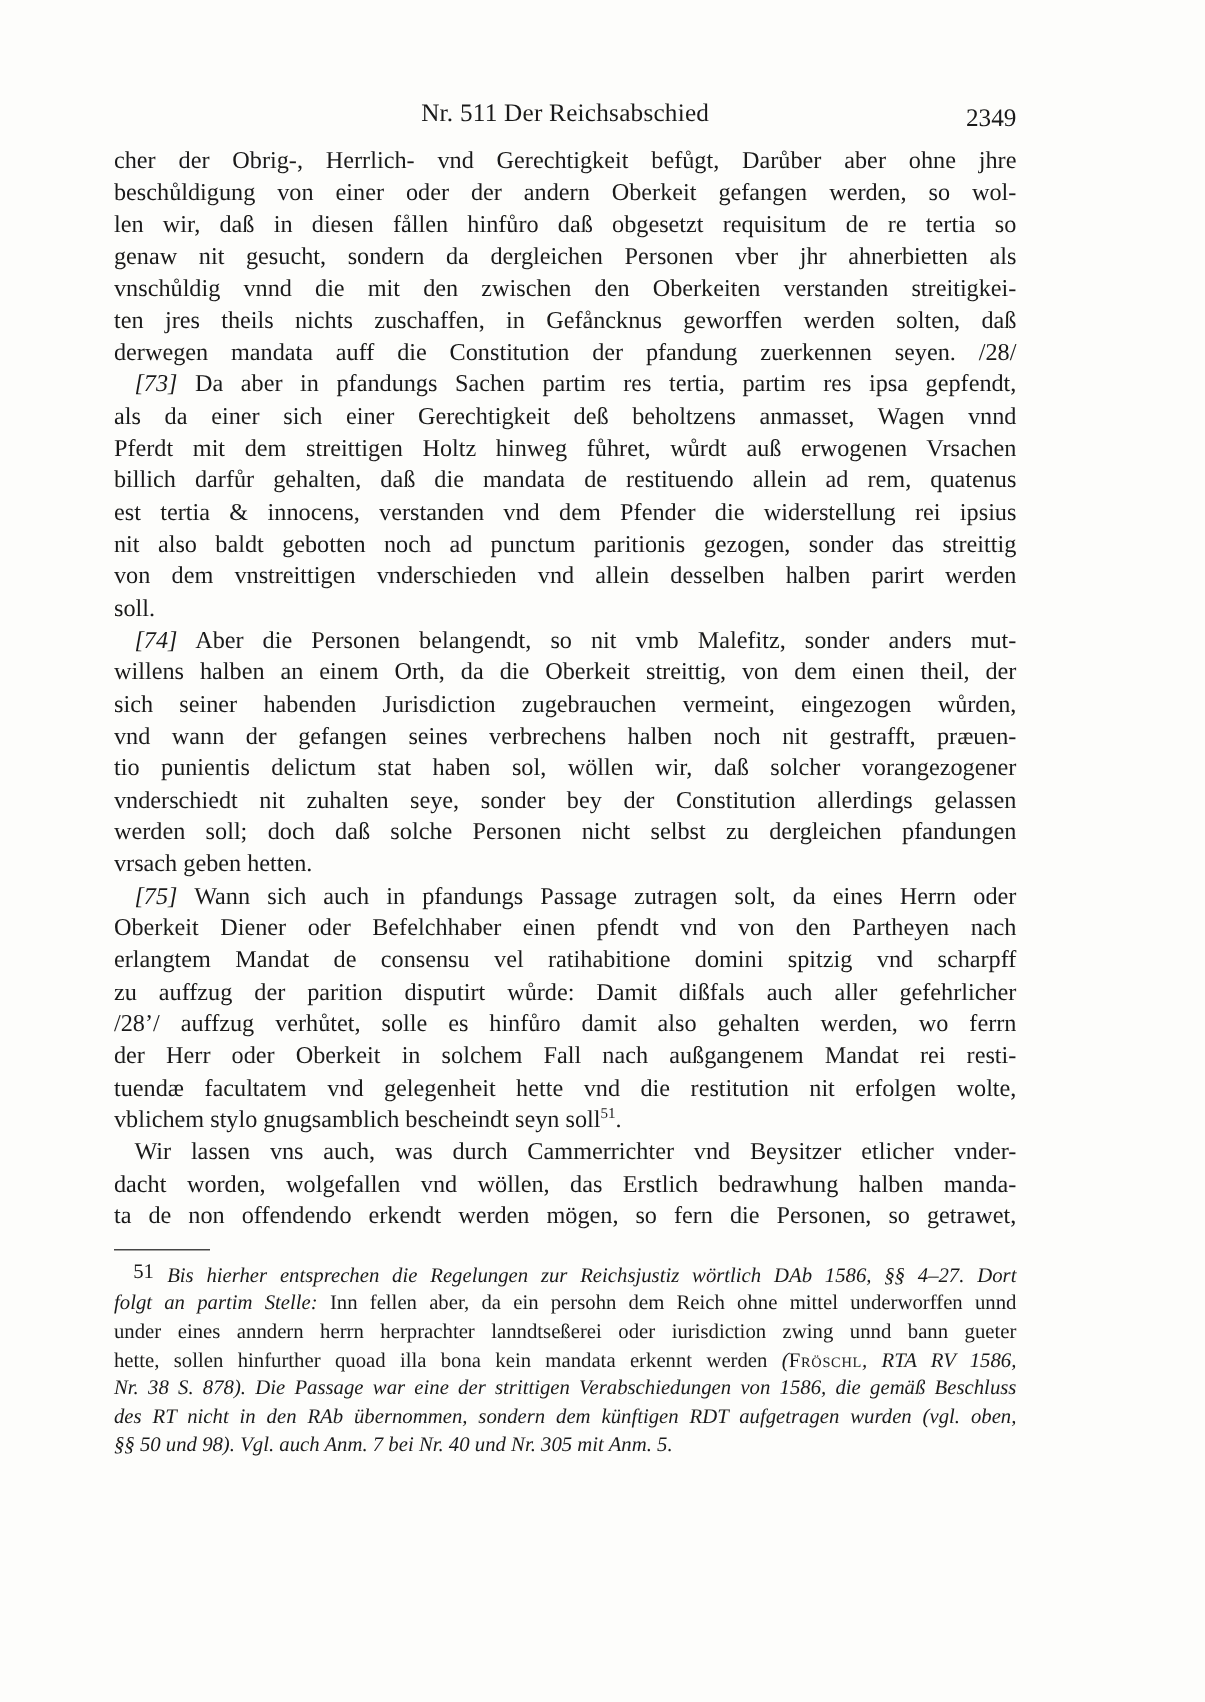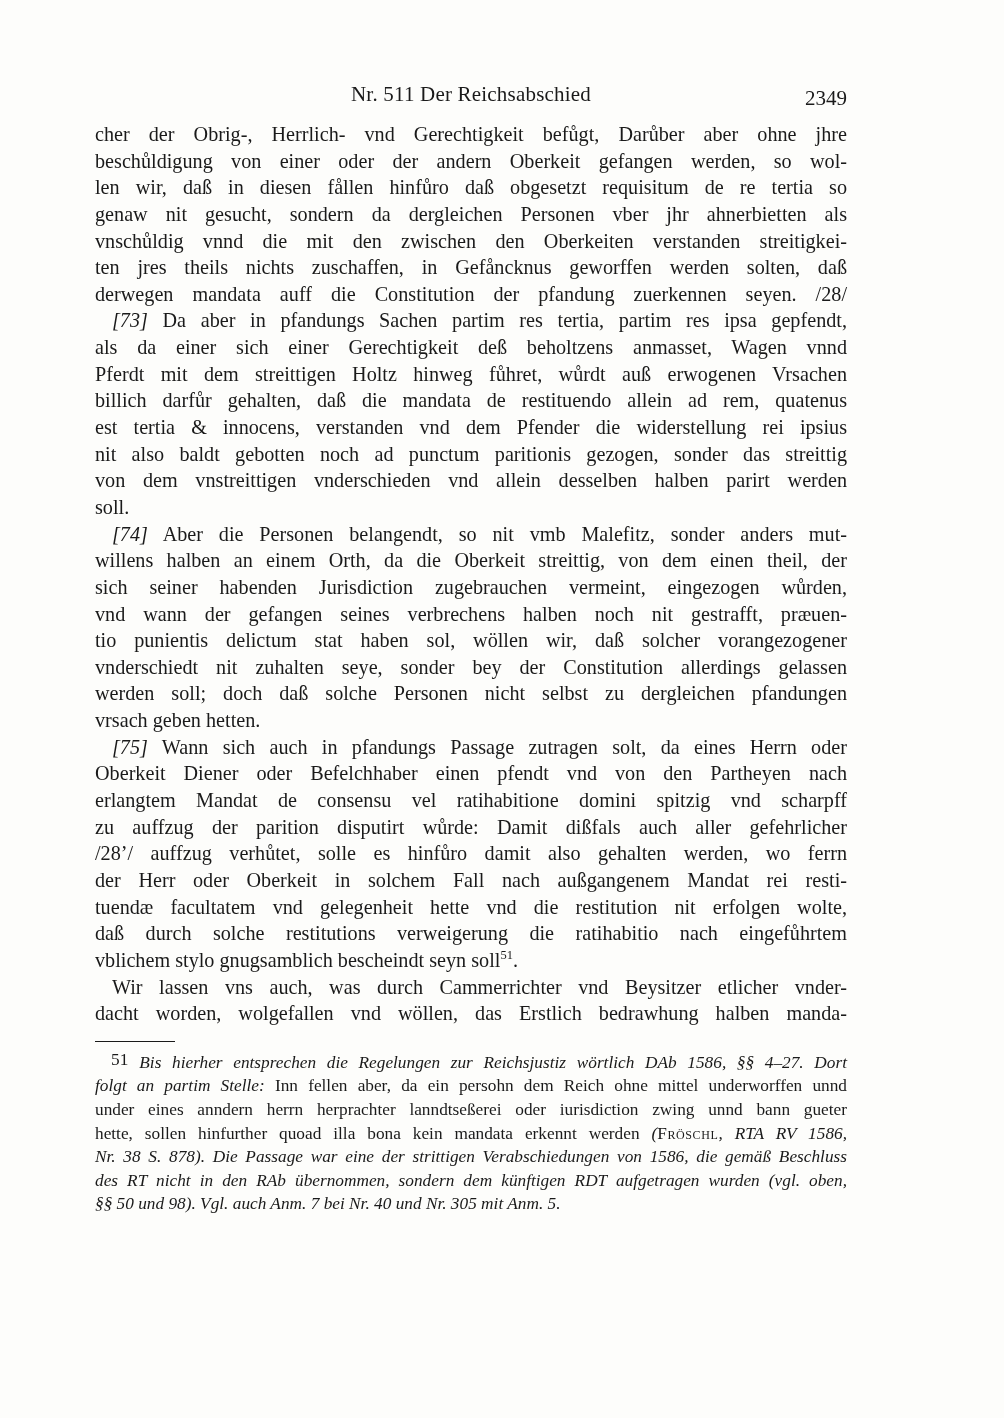--- a/index.html
+++ b/index.html
@@ -128,26 +128,26 @@
           <div class="tline"><span>vrsach geben hetten.</span></div>
         </div>
         <div>
           <div class="tline just ind"><span class="s-italic">[75]</span><span> Wann sich auch in pfandungs Passage zutragen solt, da eines Herrn oder</span></div>
           <div class="tline just"><span>Oberkeit Diener oder Befelchhaber einen pfendt vnd von den Partheyen nach</span></div>
           <div class="tline just"><span>erlangtem Mandat de consensu vel ratihabitione domini spitzig vnd scharpff</span></div>
           <div class="tline just"><span>zu auffzug der parition disputirt wůrde: Damit dißfals auch aller gefehrlicher</span></div>
           <div class="tline just"><span>/28’/ auffzug verhůtet, solle es hinfůro damit also gehalten werden, wo ferrn</span></div>
           <div class="tline just"><span>der Herr oder Oberkeit in solchem Fall nach außgangenem Mandat rei resti-</span></div>
           <div class="tline just"><span>tuendæ facultatem vnd gelegenheit hette vnd die restitution nit erfolgen wolte,</span></div>
-          <div class="tline just"><span>daß durch solche restitutions verweigerung die ratihabitio nach eingefůhrtem</span></div>
           <div class="tline"><span>vblichem stylo gnugsamblich bescheindt seyn soll</span><span class="s-sup">51</span><span>.</span></div>
         </div>
         <div>
           <div class="tline just ind"><span>Wir lassen vns auch, was durch Cammerrichter vnd Beysitzer etlicher vnder-</span></div>
           <div class="tline just"><span>dacht worden, wolgefallen vnd wöllen, das Erstlich bedrawhung halben manda-</span></div>
+          <div class="tline just"><span>ta de non offendendo erkendt werden mögen, so fern die Personen, so getrawet,</span></div>
         </div>
       </div>
 
     <hr class="fn-rule">
 
     <div class="footnote" id="footnote-lines">
         <div class="tline just ind"><span class="s-fnnum">51</span><span class="s-italic">Bis hierher entsprechen die Regelungen zur Reichsjustiz wörtlich DAb 1586, §§ 4–27. Dort</span></div>
         <div class="tline just"><span class="s-italic">folgt an partim Stelle:</span><span> Inn fellen aber, da ein persohn dem Reich ohne mittel underworffen unnd</span></div>
         <div class="tline just"><span>under eines anndern herrn herprachter lanndtseßerei oder iurisdiction zwing unnd bann gueter</span></div>
         <div class="tline just"><span>hette, sollen hinfurther quoad illa bona kein mandata erkennt werden </span><span class="s-italic">(</span><span class="s-smallcaps">Fröschl</span><span class="s-italic">, RTA RV 1586,</span></div>

